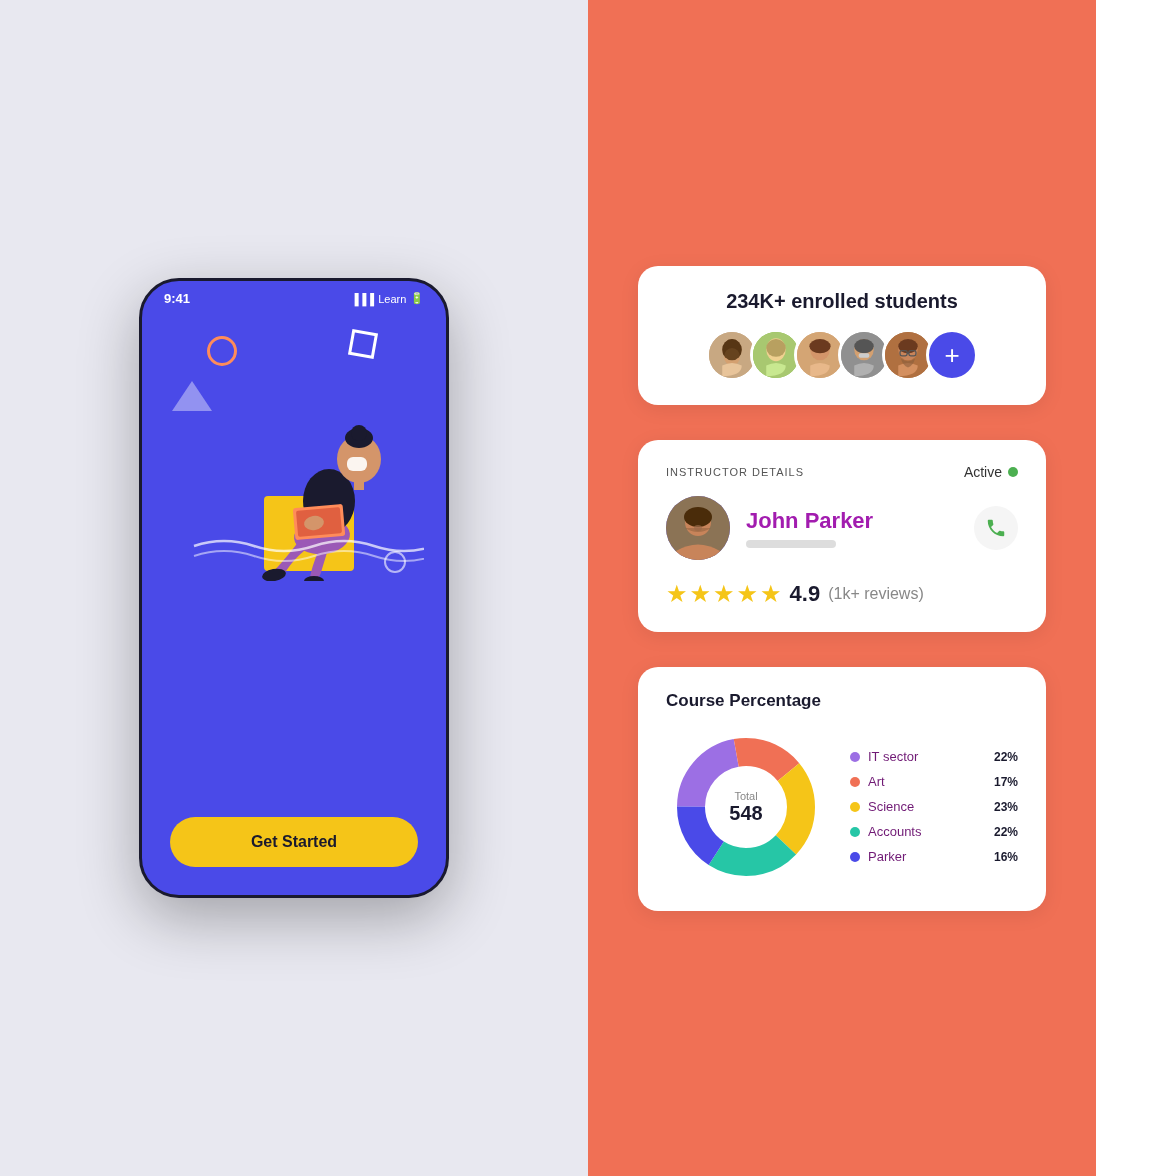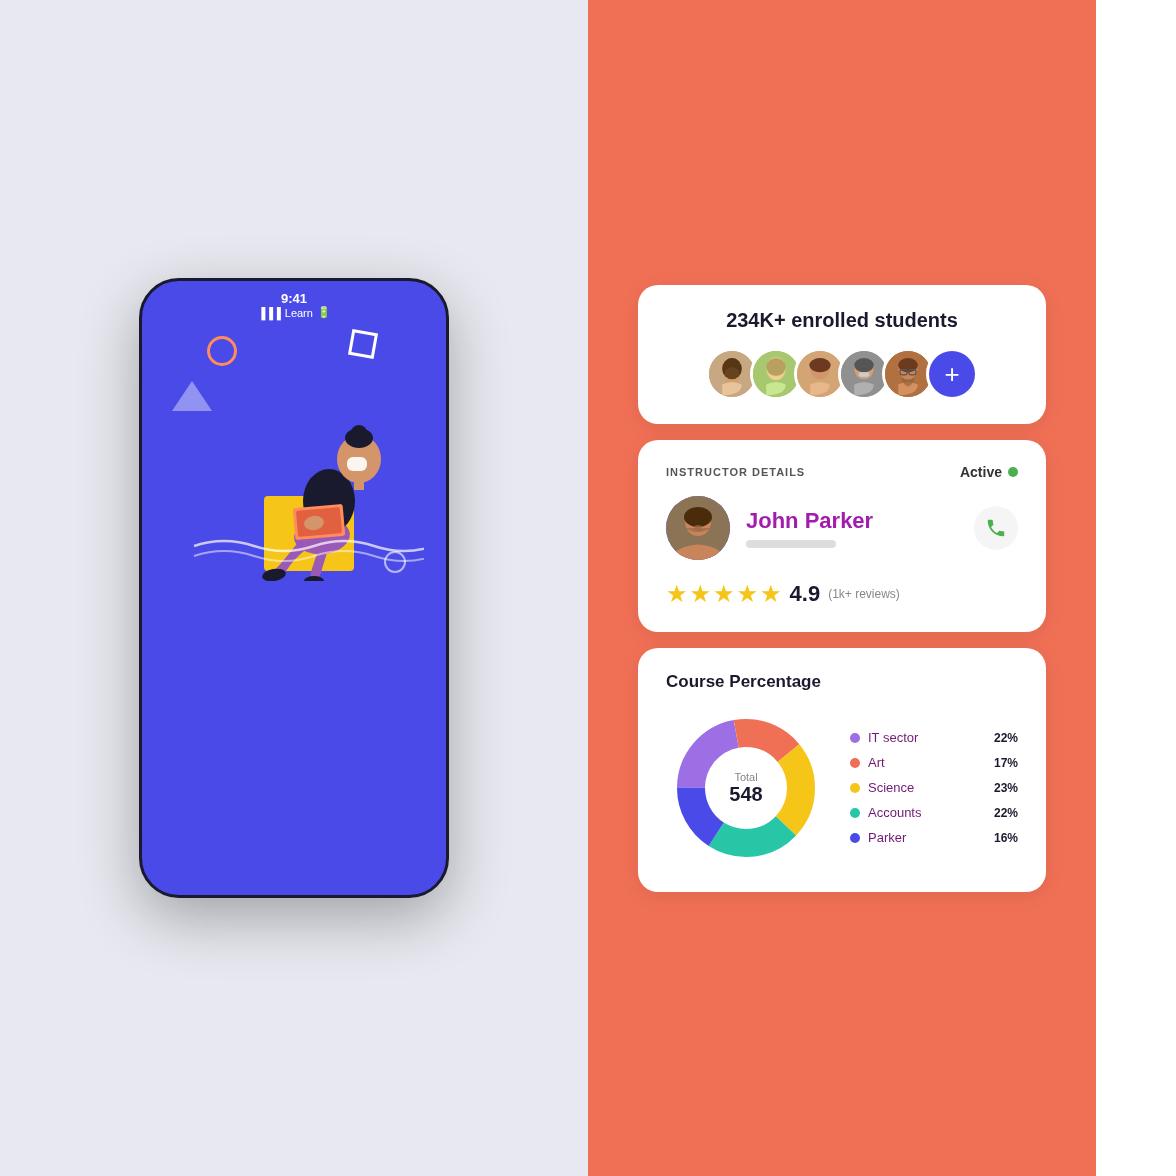--- a/index.html
+++ b/index.html
@@ -31,21 +31,20 @@
       position: relative;
       overflow: hidden;
       box-shadow: 0 20px 60px rgba(0,0,0,0.3);
     }
 
     .phone-notch-area {
       display: flex;
       justify-content: space-between;
       align-items: center;
       padding: 10px 22px 0;
-      flex-direction: column;
     }
 
     .phone-time {
       color: #fff;
       font-size: 13px;
       font-weight: 600;
     }
 
     .phone-icons {
       display: flex;
@@ -151,21 +150,21 @@
 
     
     .right-panel {
       width: 508px;
       height: 1176px;
       background: #F07055;
       display: flex;
       flex-direction: column;
       align-items: center;
       justify-content: center;
-      gap: 16px;
+      gap: 35px;
       padding: 40px 50px;
     }
 
     
     .card {
       background: #fff;
       border-radius: 20px;
       width: 100%;
       padding: 24px 28px;
       box-shadow: 0 4px 20px rgba(0,0,0,0.08);
@@ -221,32 +220,32 @@
     
     .instructor-card .card-header {
       display: flex;
       justify-content: space-between;
       align-items: center;
       margin-bottom: 16px;
     }
 
     .instructor-label {
       font-size: 11px;
-      font-weight: 700;
+      font-weight: 400;
       letter-spacing: 1px;
       color: #555;
       text-transform: uppercase;
     }
 
     .active-badge {
       display: flex;
       align-items: center;
       gap: 6px;
       font-size: 14px;
-      font-weight: 700;
+      font-weight: 400;
       color: #333;
     }
 
     .active-dot {
       width: 10px;
       height: 10px;
       border-radius: 50%;
       background: #4CAF50;
     }
 
@@ -311,21 +310,21 @@
       font-size: 24px;
     }
 
     .rating-num {
       font-size: 22px;
       font-weight: 700;
       color: #1a1a2e;
     }
 
     .rating-reviews {
-      font-size: 12px;
+      font-size: 16px;
       color: #888;
     }
 
     
     .chart-card .chart-title {
       font-size: 17px;
       font-weight: 700;
       color: #1a1a2e;
       margin-bottom: 16px;
     }
@@ -442,20 +441,21 @@
         <rect x="183" y="116" width="20" height="14" rx="6" fill="#fff" opacity="0.9"></rect>
 
         <rect x="190" y="137" width="10" height="12" fill="#d4956a"></rect>
 
         <path d="M30 205 Q60 195 90 205 Q120 215 150 205 Q180 195 210 205 Q240 215 270 205" stroke="white" stroke-width="2.5" fill="none" opacity="0.7"></path>
         <path d="M30 215 Q60 205 90 215 Q120 225 150 215 Q180 205 210 215 Q240 225 270 215" stroke="white" stroke-width="2" fill="none" opacity="0.5"></path>
       </svg>
     </div>
 
 
+    <button class="get-started-btn">Get Started</button>
   </div>
 </div>
 
 <div class="right-panel">
 
   <div class="card students-card">
     <div class="card-title">234K+ enrolled students</div>
     <div class="avatars-row">
 
       <div class="avatar avatar-a1">

